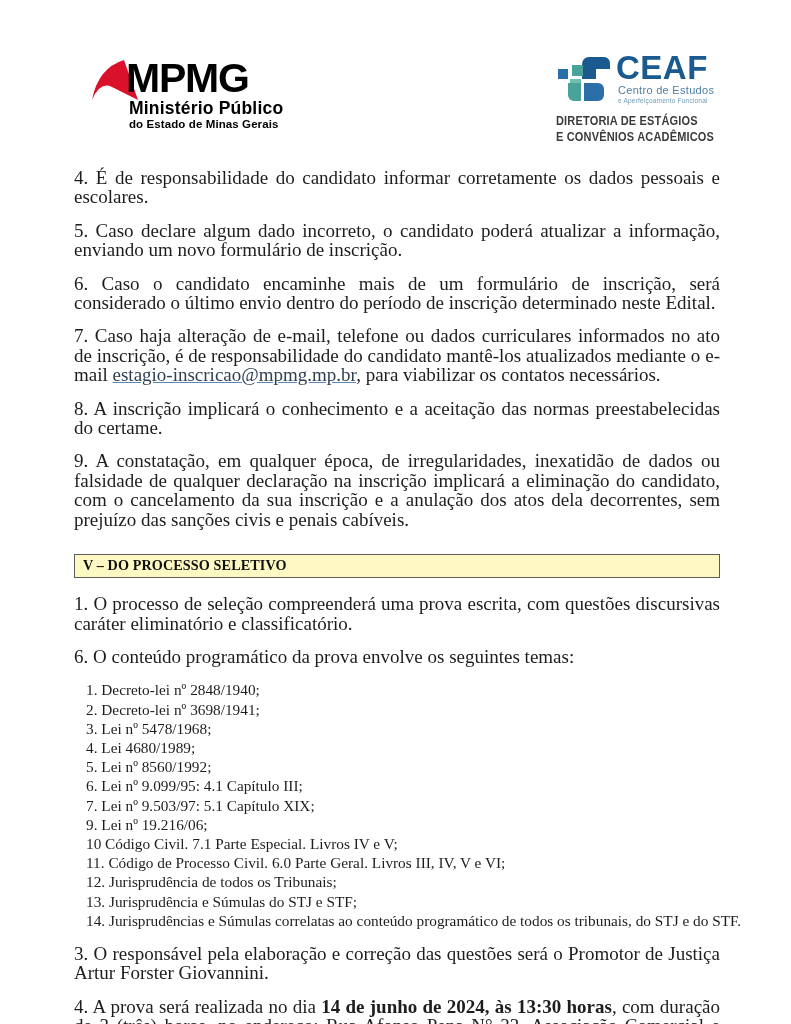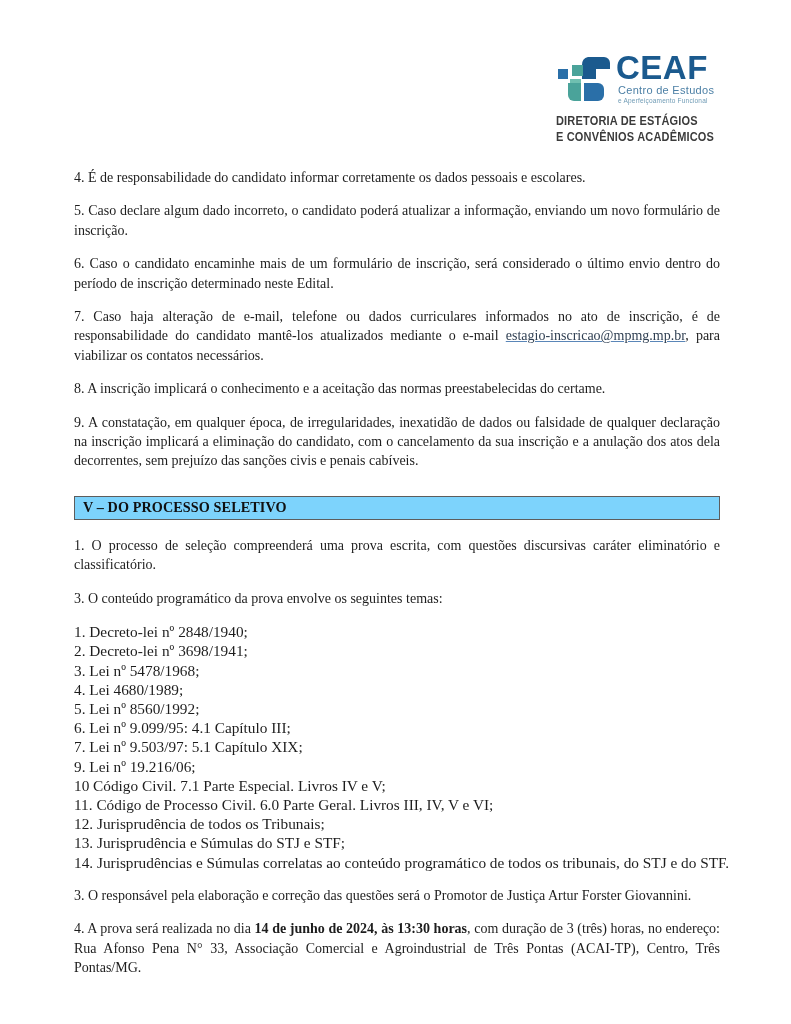--- a/index.html
+++ b/index.html
@@ -149,68 +149,78 @@
   
   .content {
     position: absolute;
     left: 74px;
     top: 168px;
     width: 646px;
   }
 
   p.para {
     margin: 0 0 14px 0;
-    font-size: 14px;
+    font-size: 19px;
     line-height: 19.4px;
     text-align: justify;
     text-justify: inter-word;
     color: #1d1d1d;
   }
 
   a.maillink {
     color: #2f3f52;
     text-decoration: underline;
     text-decoration-color: #5a86b8;
   }
 
   .section-bar {
     margin: 6px 0 16px 0;
     border: 1px solid #5d5d5d;
-    background: #7dd3fc;
+    background: #fef9c3;
     padding: 2px 8px 3px 8px;
     font-size: 14.2px;
     font-weight: bold;
     letter-spacing: 0.1px;
     color: #101010;
     box-sizing: border-box;
   }
 
   ul.lawlist {
     list-style: none;
-    margin: 0 0 14px 0;
+    margin: 0 0 14px 12px;
     padding: 0;
   }
   ul.lawlist li {
     font-size: 15.3px;
     line-height: 19.2px;
     color: #1d1d1d;
     white-space: nowrap;
   }
 
   .spacer-sm { height: 5px; }
 
   b.strong { font-weight: bold; }
 </style>
 </head>
 <body>
 
 <div class="page">
 
   <div class="header">
 
+    <div class="mpmg-logo">
+      <div class="mpmg-top">
+        <svg class="mpmg-arrow" viewBox="0 0 46 40">
+          <path d="M32 0 L46 40 L20 27 Q8 21 0 40 Q6 8 32 0 Z" fill="#d9112a"></path>
+        </svg>
+        <div class="mpmg-word">MPMG</div>
+      </div>
+      <div class="mpmg-sub1">Ministério Público</div>
+      <div class="mpmg-sub2">do Estado de Minas Gerais</div>
+    </div>
 
     <div class="ceaf-logo">
       <svg class="ceaf-mark" viewBox="0 0 52 44">
         <path d="M30 0 H46 A6 6 0 0 1 52 6 V12 H38 V22 H24 V8 A8 8 0 0 1 30 0 Z" fill="#1b5a8e"></path>
         <rect x="14" y="8" width="11" height="11" fill="#4aa39a"></rect>
         <rect x="0" y="12" width="10" height="10" fill="#2a6fa8"></rect>
         <rect x="12" y="22" width="11" height="11" fill="#6fbfb0"></rect>
         <path d="M10 26 H23 V44 H16 A6 6 0 0 1 10 38 Z" fill="#4aa39a"></path>
         <path d="M26 26 H40 A6 6 0 0 1 46 32 V38 A6 6 0 0 1 40 44 H26 Z" fill="#2a6fa8"></path>
       </svg>
@@ -234,21 +244,21 @@
     <p class="para"><span>7. Caso haja alteração de e-mail, telefone ou dados curriculares informados no ato de inscrição, é de responsabilidade do candidato mantê-los atualizados mediante o e-mail </span><a class="maillink" href="#">estagio-inscricao@mpmg.mp.br</a><span>, para viabilizar os contatos necessários.</span></p>
 
     <p class="para">8. A inscrição implicará o conhecimento e a aceitação das normas preestabelecidas do certame.</p>
     <p class="para">9. A constatação, em qualquer época, de irregularidades, inexatidão de dados ou falsidade de qualquer declaração na inscrição implicará a eliminação do candidato, com o cancelamento da sua inscrição e a anulação dos atos dela decorrentes, sem prejuízo das sanções civis e penais cabíveis.</p>
 
     <div class="spacer-sm"></div>
 
     <div class="section-bar">V – DO PROCESSO SELETIVO</div>
 
     <p class="para">1. O processo de seleção compreenderá uma prova escrita, com questões discursivas caráter eliminatório e classificatório.</p>
-    <p class="para">3. O conteúdo programático da prova envolve os seguintes temas:</p>
+    <p class="para">6. O conteúdo programático da prova envolve os seguintes temas:</p>
 
     <ul class="lawlist">
       <li>1. Decreto-lei nº 2848/1940;</li>
       <li>2. Decreto-lei nº 3698/1941;</li>
       <li>3. Lei nº 5478/1968;</li>
       <li>4. Lei 4680/1989;</li>
       <li>5. Lei nº 8560/1992;</li>
       <li>6. Lei nº 9.099/95: 4.1 Capítulo III;</li>
       <li>7. Lei nº 9.503/97: 5.1 Capítulo XIX;</li>
       <li>9. Lei nº 19.216/06;</li>

